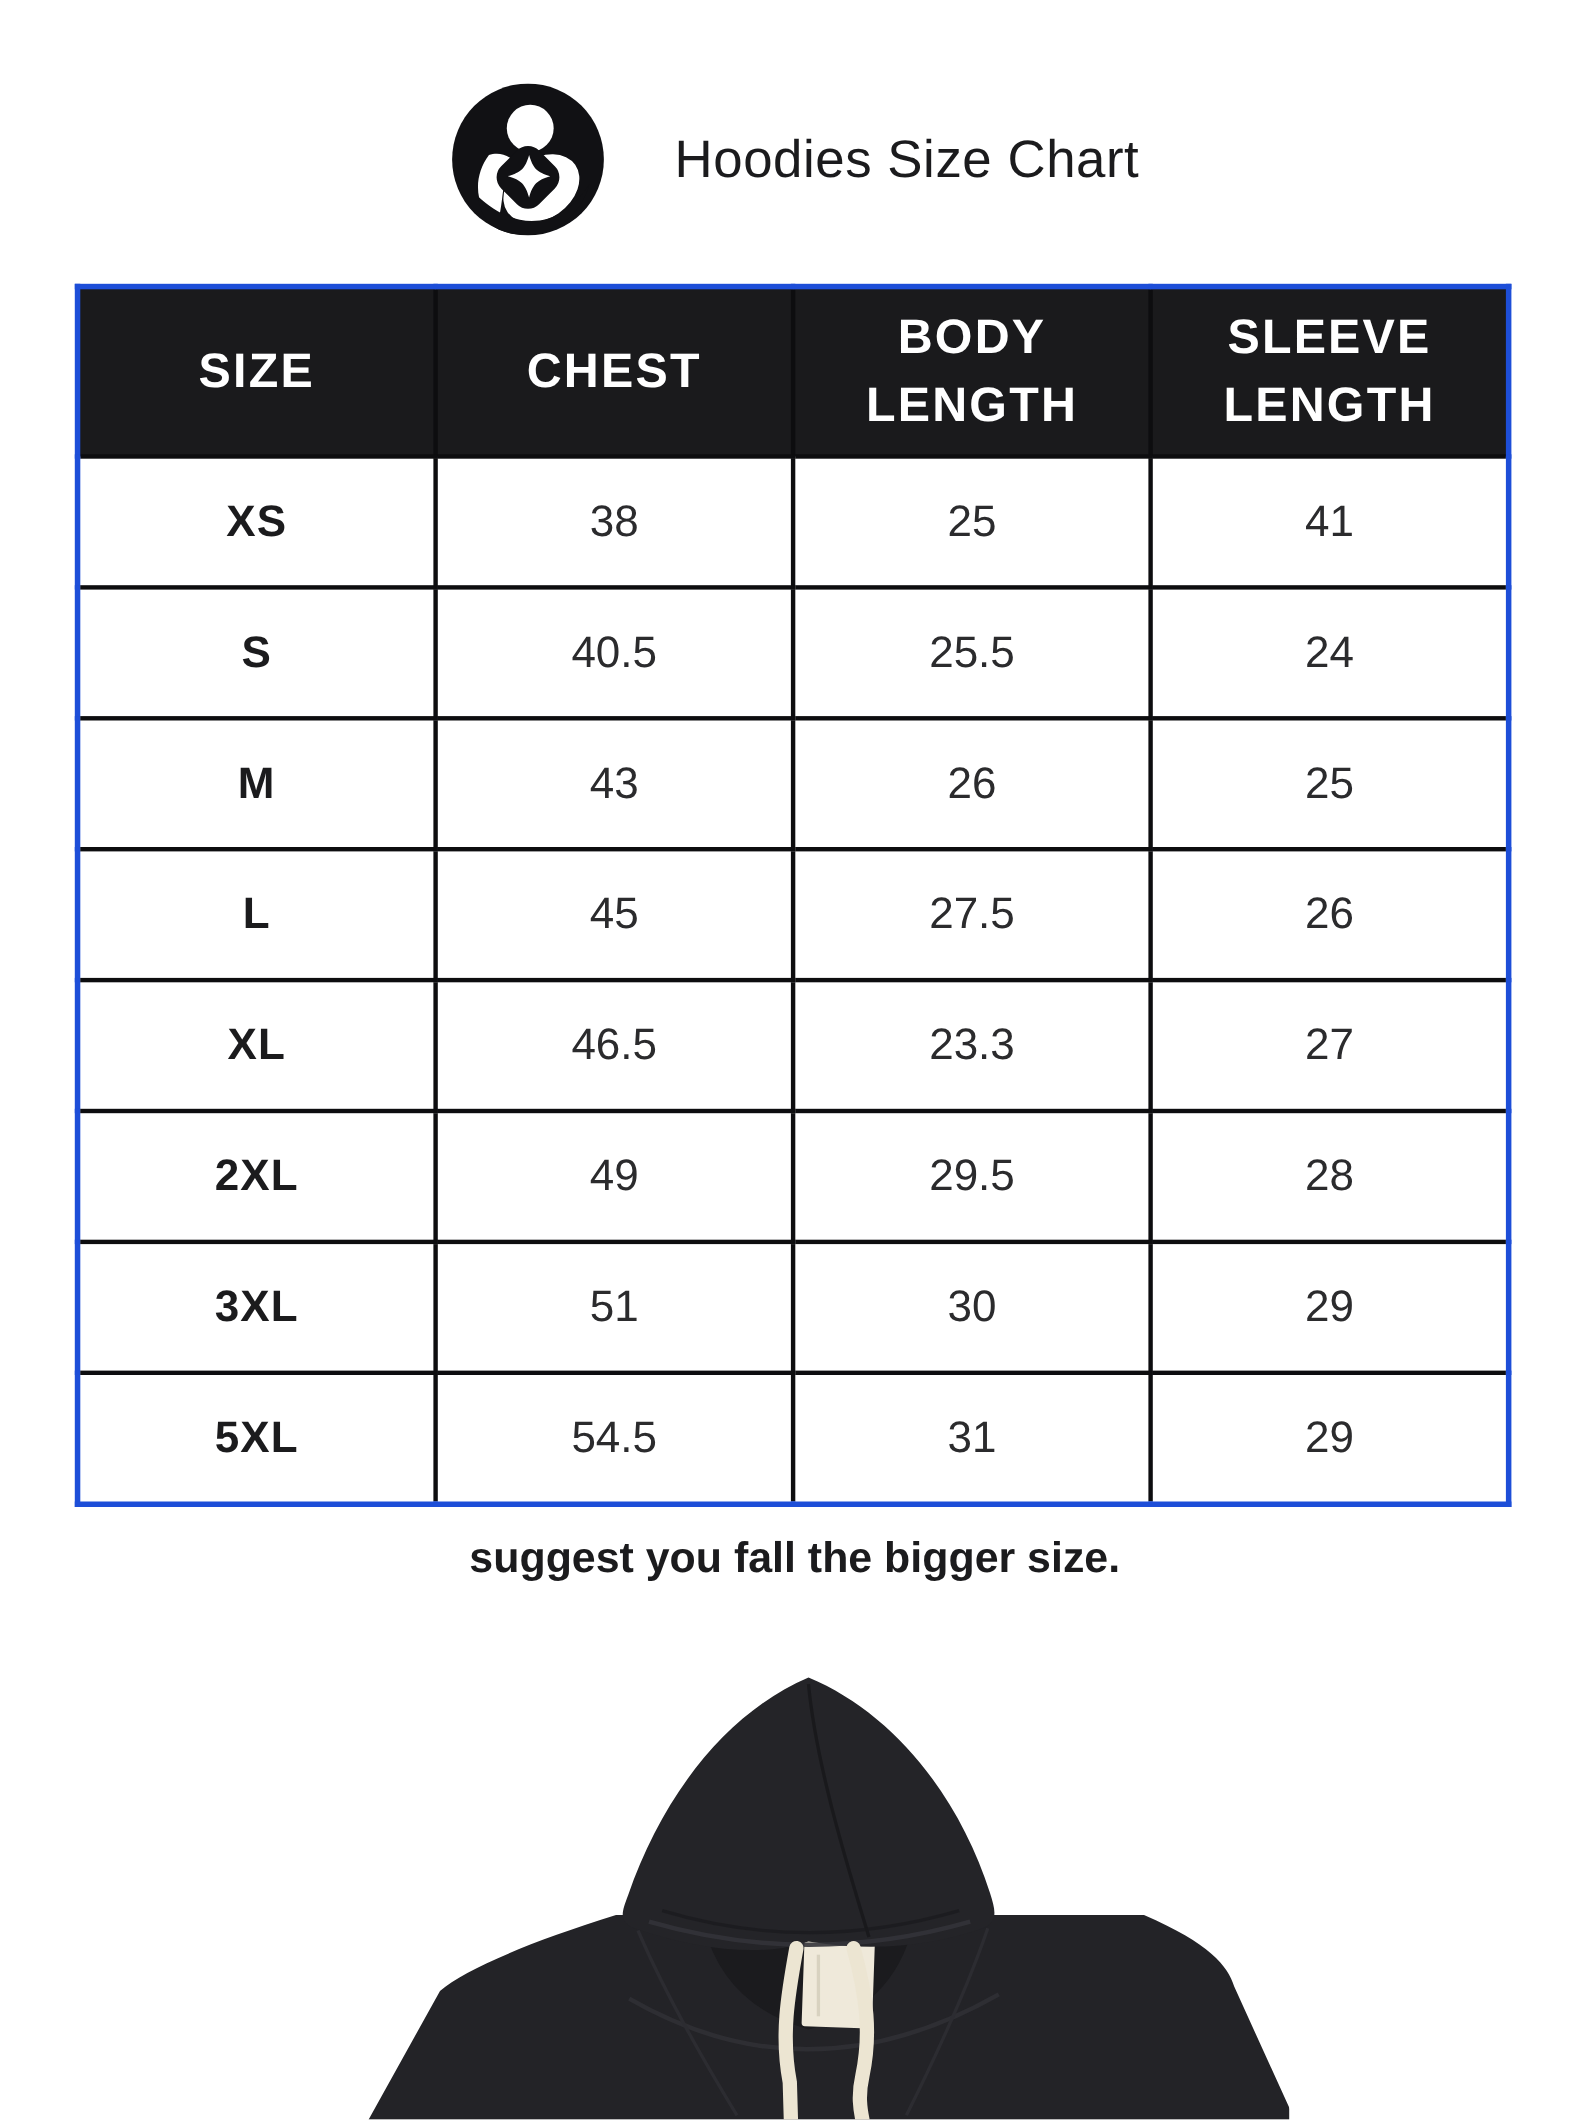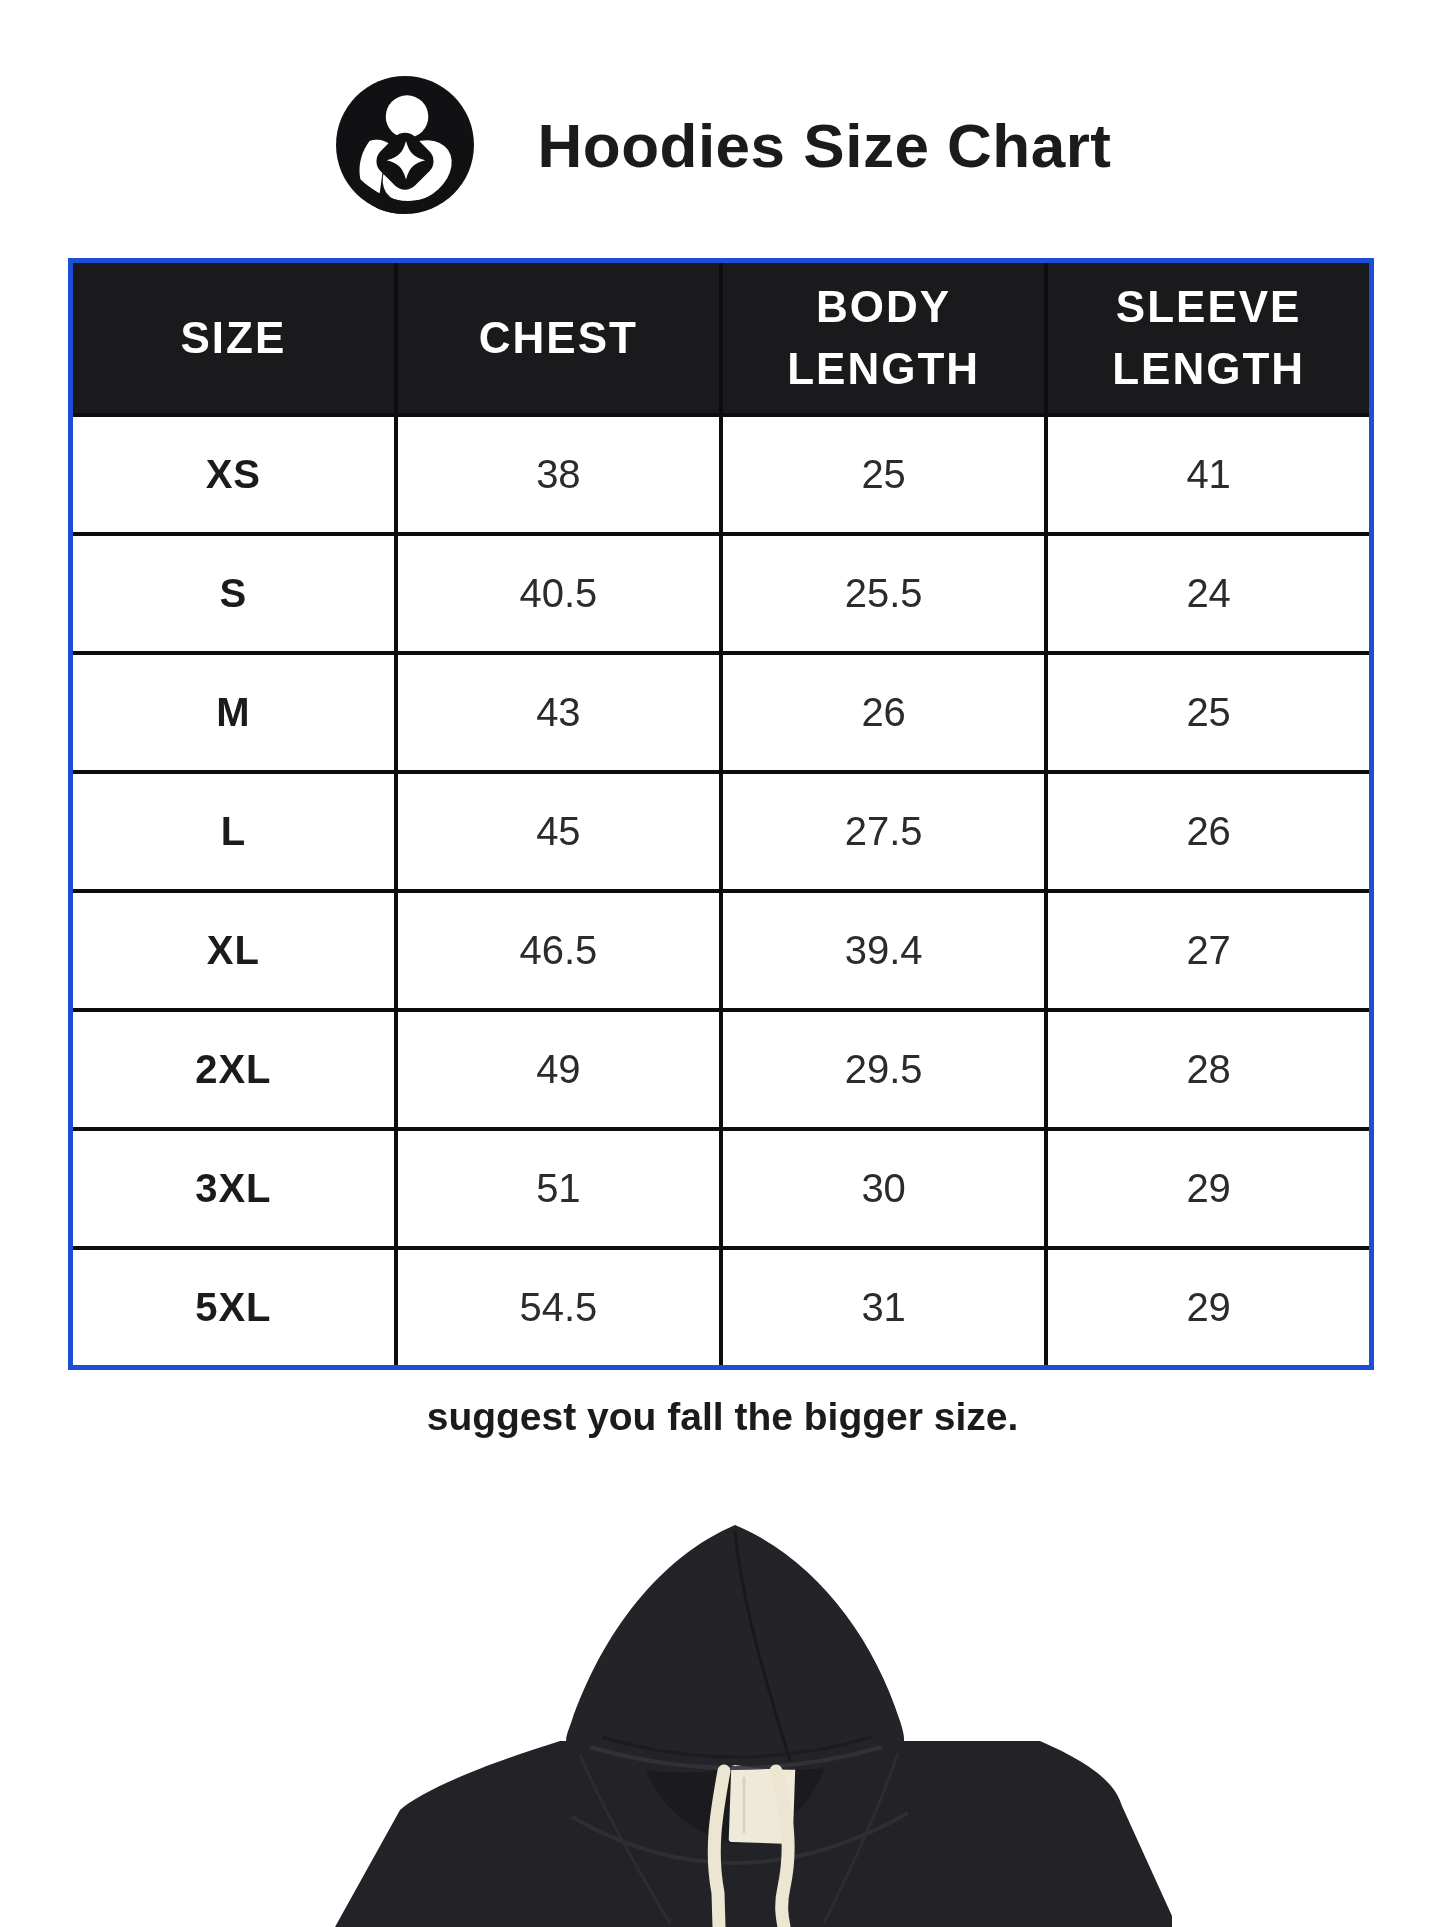--- a/index.html
+++ b/index.html
@@ -7,21 +7,21 @@
     position:relative;width:1445px;height:1927px;background:#ffffff;overflow:hidden;
     font-family:"Liberation Sans","DejaVu Sans",sans-serif;color:#1c1c1e;
   }
   
   .brand-header{
     position:absolute;top:72px;left:0;right:0;height:146px;
     display:flex;align-items:center;justify-content:center;gap:62px;
   }
   .logo{width:142px;height:142px;flex:0 0 auto;}
   .page-title{
-    font-size:62px;font-weight:700;letter-spacing:0.5px;color:#1b1b1d;white-space:nowrap;
+    font-size:48px;font-weight:400;letter-spacing:0.5px;color:#1b1b1d;white-space:nowrap;
   }
   
   table.size-table{
     position:absolute;left:68px;top:258px;width:1306px;
     border-collapse:collapse;table-layout:fixed;
     border:5px solid #1d4ed8;
   }
   .size-table th,.size-table td{
     border:4px solid #0d0d0f;text-align:center;vertical-align:middle;padding:0 24px;
   }
@@ -88,21 +88,21 @@
       </tr>
       <tr>
         <td class="size-cell">L</td>
         <td class="num-cell">45</td>
         <td class="num-cell">27.5</td>
         <td class="num-cell">26</td>
       </tr>
       <tr>
         <td class="size-cell">XL</td>
         <td class="num-cell">46.5</td>
-        <td class="num-cell">39.4</td>
+        <td class="num-cell">23.3</td>
         <td class="num-cell">27</td>
       </tr>
       <tr>
         <td class="size-cell">2XL</td>
         <td class="num-cell">49</td>
         <td class="num-cell">29.5</td>
         <td class="num-cell">28</td>
       </tr>
       <tr>
         <td class="size-cell">3XL</td>

